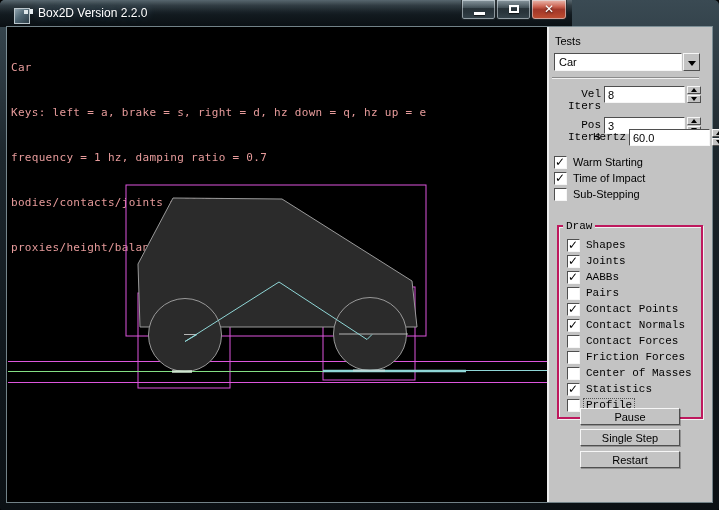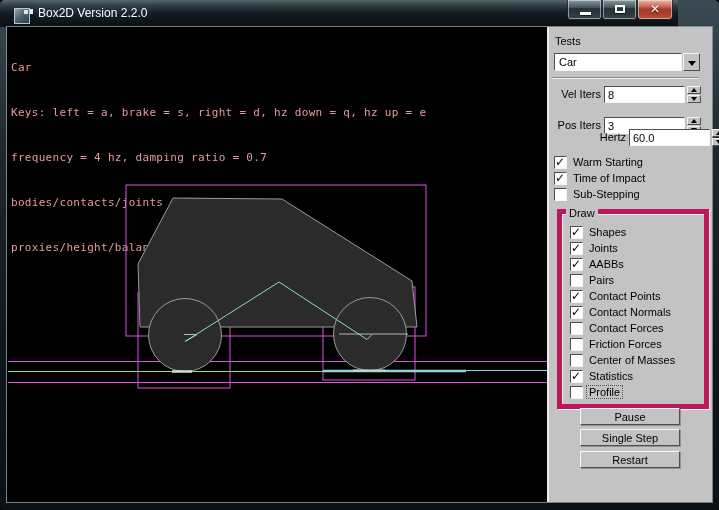--- a/index.html
+++ b/index.html
@@ -1,21 +1,21 @@
 <!DOCTYPE html>
 <html><head>
 <meta charset="utf-8">
 <style>
   html,body{margin:0;padding:0;background:#000;width:719px;height:510px;overflow:hidden;
     font-family:"Liberation Sans",sans-serif;}
   .window{position:absolute;left:0;top:0;width:719px;height:510px;
     background:linear-gradient(180deg,#3a4a53 0%,#1d272d 30%,#10171c 70%,#0b1014 100%);
     border-radius:5px 5px 2px 2px;overflow:hidden;}
   
-  .titlebar{position:absolute;left:0;top:0;width:678px;height:27px;
+  .titlebar{position:absolute;left:0;top:0;width:572px;height:27px;
     background:linear-gradient(180deg,#45555e 0%,#253138 20%,#121a1f 55%,#0a0f13 100%);}
   .titlebar::after{content:"";position:absolute;left:0;top:0;width:100%;height:12px;
     background:linear-gradient(180deg,rgba(255,255,255,0.10),rgba(255,255,255,0));}
   .app-icon{position:absolute;left:14px;top:8px;width:16px;height:16px;
     background:linear-gradient(135deg,#8fa3ad 0%,#4f6673 45%,#2c3c46 100%);
     border:1px solid #b9c4c9;box-sizing:border-box;}
   .app-icon::after{content:"";position:absolute;right:-4px;top:0px;width:3px;height:5px;background:#e8eef0;}
   .app-icon::before{content:"";position:absolute;right:1px;top:1px;width:4px;height:4px;background:#dde6ea;}
   .window-title{position:absolute;left:38px;top:6px;color:#ffffff;font-size:12px;
     text-shadow:0 0 8px rgba(140,200,240,0.45),0 1px 2px rgba(0,0,0,0.8);white-space:nowrap;}
@@ -56,40 +56,40 @@
   .raised{background:#c3c3c3;border:1px solid;border-color:#f6f6f6 #4f4f4f #4f4f4f #f6f6f6;
     box-sizing:border-box;}
   .combo{position:absolute;left:7px;top:26px;width:146px;height:18px;}
   .combo-text{position:absolute;left:0;top:0;width:128px;height:18px;padding:2px 0 0 4px;}
   .combo-btn{position:absolute;right:0;top:0;width:17px;height:18px;}
   .tri-down{position:absolute;left:4px;top:7px;width:0;height:0;
     border-left:4px solid transparent;border-right:4px solid transparent;border-top:5px solid #000;}
   .separator{position:absolute;left:5px;top:50px;width:147px;height:0;
     border-top:1px solid #8b8b8b;border-bottom:1px solid #f0f0f0;}
   .spin-row{position:absolute;left:0;width:165px;height:17px;}
-  .spin-label{position:absolute;left:0;top:2px;width:54px;text-align:right;}
+  .spin-label{position:absolute;left:0;top:2px;width:54px;text-align:right;font-family:Liberation Mono, monospace;}
   .spin-input{position:absolute;left:57px;top:0;width:81px;height:17px;font-size:11px;
     font-family:"Liberation Sans",sans-serif;padding:0 0 0 3px;outline:none;}
   .spinner{position:absolute;left:140px;top:0;width:14px;height:17px;}
   .spin-btn{position:absolute;left:0;width:14px;height:8px;}
   .spin-btn.up{top:0;}
   .spin-btn.dn{top:9px;}
   .tri-up-s{position:absolute;left:3px;top:1px;width:0;height:0;
     border-left:3px solid transparent;border-right:3px solid transparent;border-bottom:4px solid #000;}
   .tri-dn-s{position:absolute;left:3px;top:1px;width:0;height:0;
     border-left:3px solid transparent;border-right:3px solid transparent;border-top:4px solid #000;}
   .cb-row{position:absolute;height:14px;}
   .checkbox{position:absolute;left:0;top:0;width:13px;height:13px;background:#fff;
     border:1px solid;border-color:#4f4f4f #f6f6f6 #f6f6f6 #4f4f4f;box-sizing:border-box;}
   .checkbox.checked::after{content:"\2713";position:absolute;left:0px;top:-2px;
     font-size:12px;font-weight:bold;color:#000;font-family:"DejaVu Sans",sans-serif;}
   .cb-label{position:absolute;left:19px;top:0px;white-space:nowrap;}
   .cb-label.focused{outline:1px dotted #555;padding:0 2px;left:17px;}
-  .groupbox{position:absolute;left:10px;top:182px;width:142px;height:190px;
-    border:5px solid #be185d;box-shadow:inset 1px 1px 0 #f0f0f0,1px 1px 0 #f0f0f0;}
+  .groupbox{position:absolute;left:10px;top:198px;width:142px;height:190px;
+    border:2px solid #be185d;box-shadow:inset 1px 1px 0 #f0f0f0,1px 1px 0 #f0f0f0;font-family:Liberation Mono, monospace;}
   .group-title{position:absolute;left:4px;top:-7px;background:#c3c3c3;padding:0 3px;}
   .pbtn{position:absolute;left:33px;width:100px;height:17px;text-align:center;
     font-size:11px;font-family:"Liberation Sans",sans-serif;color:#000;
     background:#c3c3c3;border:1px solid;border-color:#f6f6f6 #4f4f4f #4f4f4f #f6f6f6;
     box-shadow:1px 1px 0 rgba(0,0,0,0.25);box-sizing:border-box;padding-top:2px;cursor:default;}
 </style>
 </head>
 <body>
 
 <div class="window">
@@ -109,21 +109,21 @@
       </div>
     </div>
   </div>
 
   <div class="client">
 
     <div class="sim-canvas">
       <div class="stats">
         <div>Car</div>
         <div>Keys: left = a, brake = s, right = d, hz down = q, hz up = e</div>
-        <div>frequency = 4 hz, damping ratio = 0.7</div>
+        <div>frequency = 1 hz, damping ratio = 0.7</div>
         <div>bodies/contacts/joints = 31/7/24</div>
         <div>proxies/height/balance/quality = 55/7/1/11.0522</div>
       </div>
       <svg class="scene" width="540" height="475" viewBox="0 0 540 475">
 
         <rect class="aabb" x="119" y="158" width="300" height="151"></rect>
         <rect class="aabb" x="131" y="266" width="92" height="95"></rect>
         <rect class="aabb" x="316" y="260" width="92" height="93"></rect>
 
         <line class="groundline" x1="1" y1="334.5" x2="540" y2="334.5"></line>

